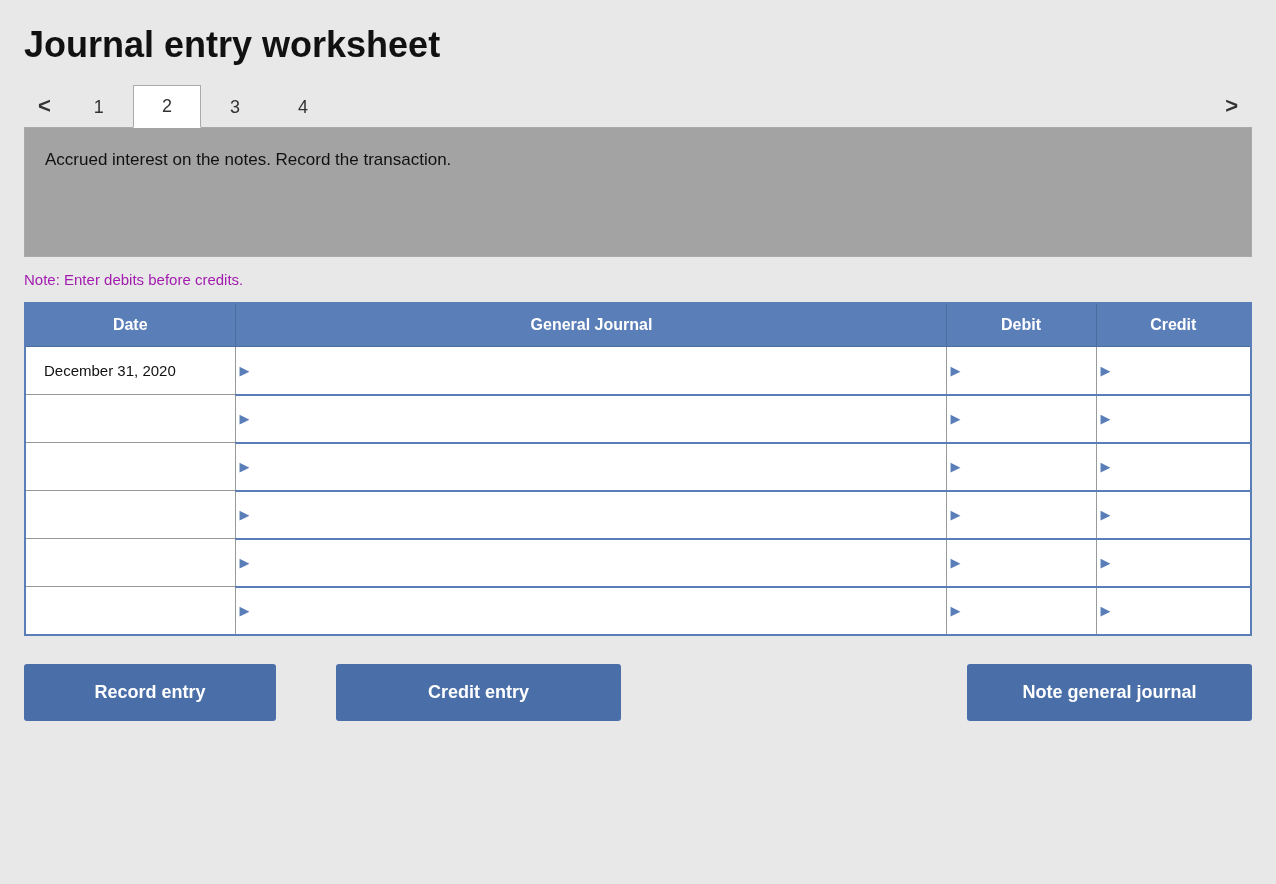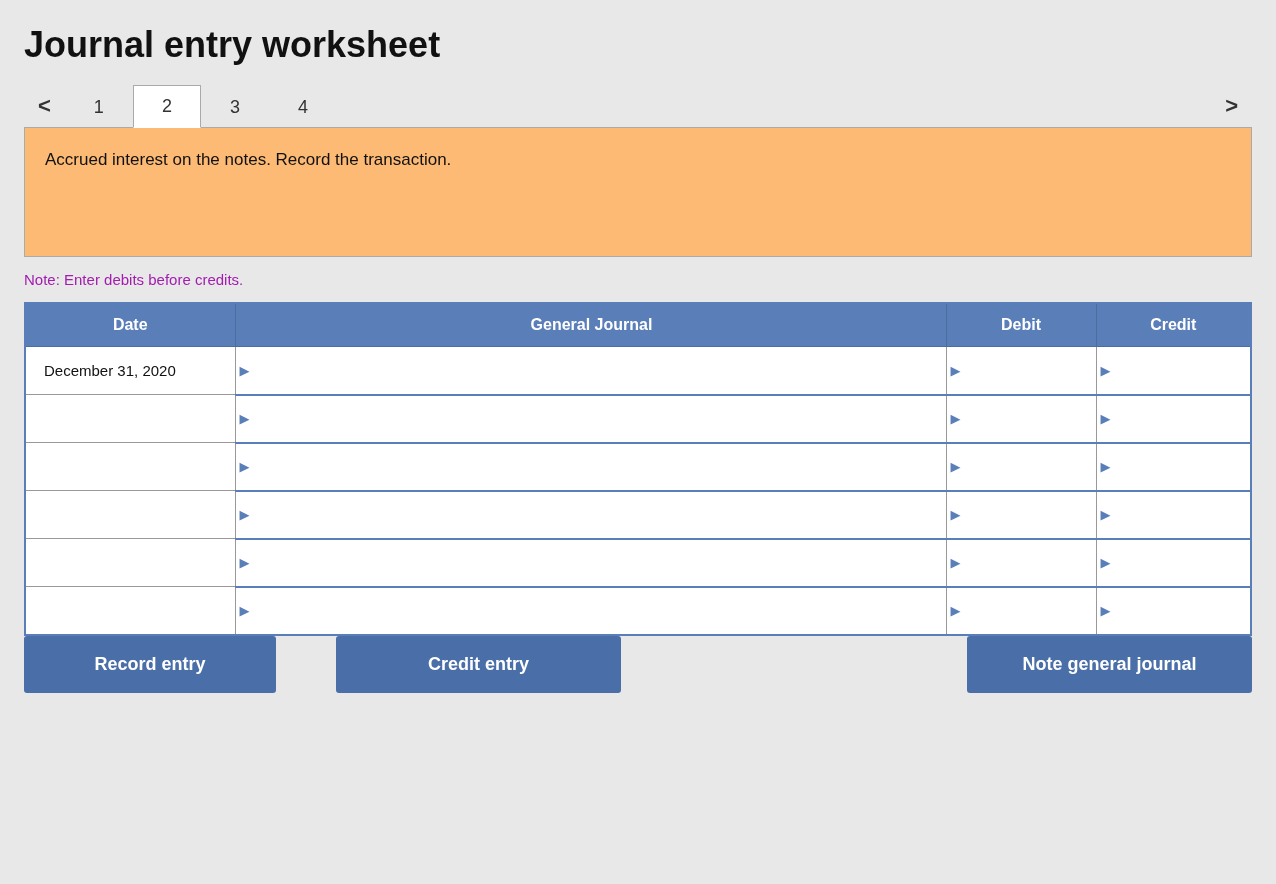--- a/index.html
+++ b/index.html
@@ -51,41 +51,42 @@
 
     .tab-item.active {
       background: #fff;
       border: 1px solid #aaa;
       border-bottom: 1px solid #fff;
       font-weight: 500;
       z-index: 2;
     }
 
     .description-box {
-      background: #fdba74;
+      background: #a3a3a3;
       border: 1px solid #aaa;
       padding: 22px 20px 60px 20px;
       font-size: 17px;
       color: #111;
       margin-bottom: 14px;
       min-height: 130px;
       position: relative;
       z-index: 1;
     }
 
     .note-text {
       color: #a21caf;
       font-size: 15px;
       margin-bottom: 14px;
     }
 
     .journal-table {
       width: 100%;
       border-collapse: collapse;
       border: 2px solid #5a7eb8;
+      margin-bottom: 28px;
     }
 
     .journal-table thead tr th {
       background: #5a7eb8;
       color: #fff;
       font-weight: bold;
       font-size: 16px;
       padding: 12px 10px;
       border: 1px solid #4a6ea0;
       text-align: center;

